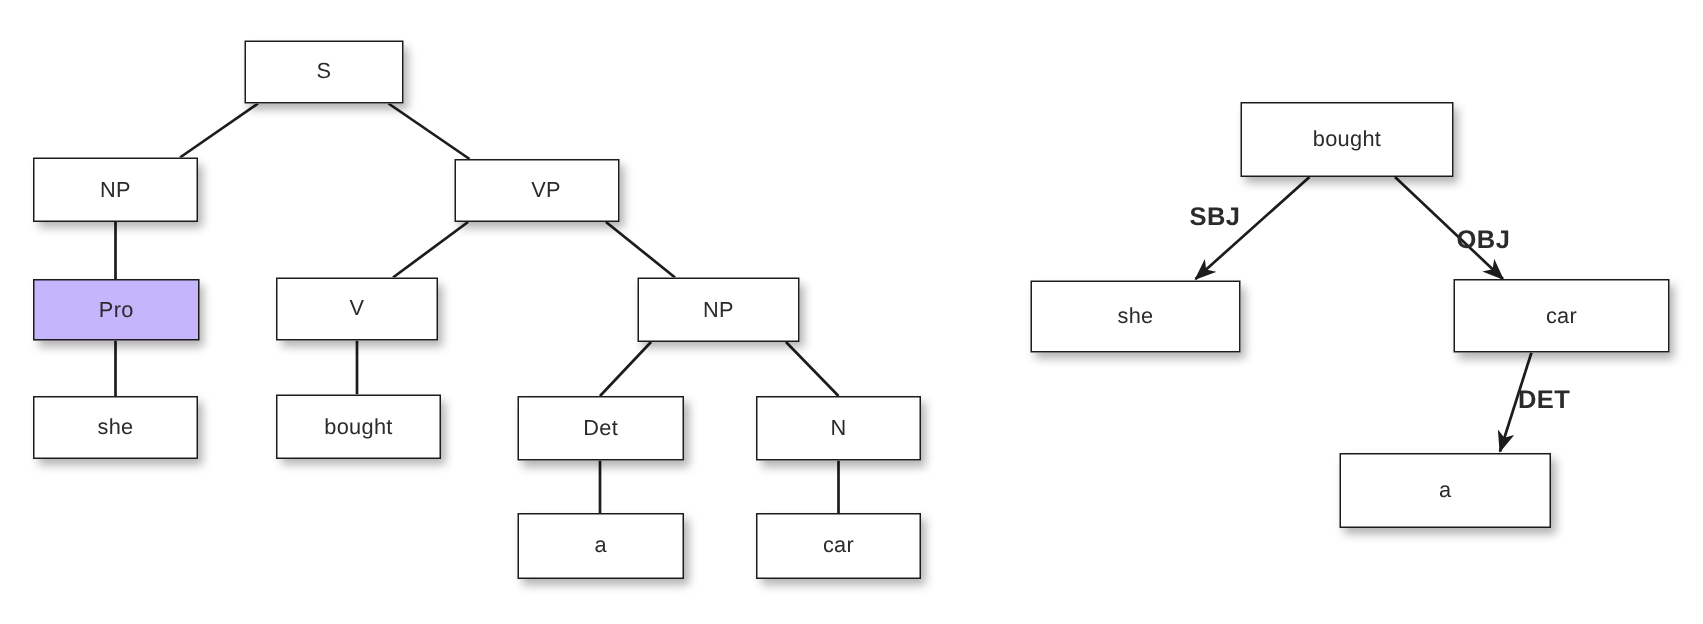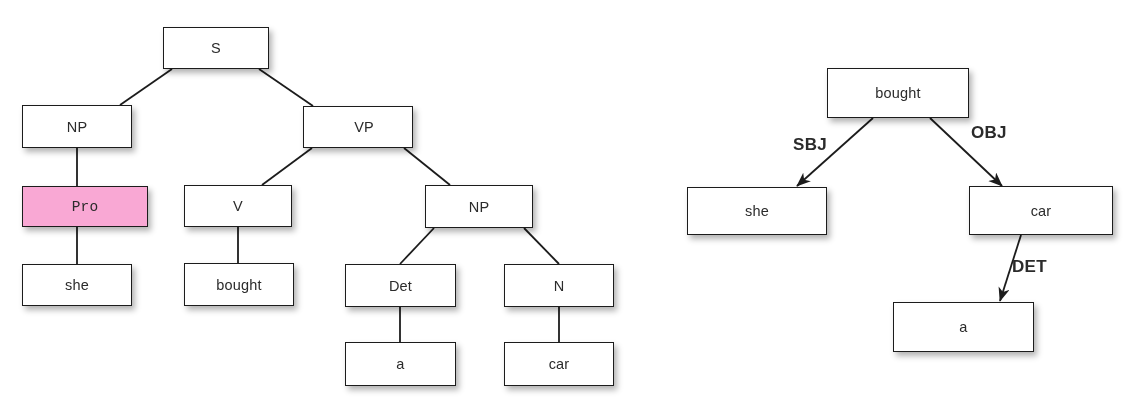--- a/index.html
+++ b/index.html
@@ -85,21 +85,21 @@
   <div id="constituency-nodes">
       <div class="node-box" style="left: 163px; top: 27px; width: 106px; height: 42px; border-color: rgb(28, 28, 28); background: rgb(255, 255, 255); color: rgb(43, 43, 43);">
         <span>S</span>
       </div>
       <div class="node-box" style="left: 22px; top: 105px; width: 110px; height: 43px; border-color: rgb(28, 28, 28); background: rgb(255, 255, 255); color: rgb(43, 43, 43);">
         <span>NP</span>
       </div>
       <div class="node-box" style="left: 303px; top: 106px; width: 110px; height: 42px; border-color: rgb(28, 28, 28); background: rgb(255, 255, 255); color: rgb(43, 43, 43); padding-left: 12px;">
         <span>VP</span>
       </div>
-      <div class="node-box" style="left: 22px; top: 186px; width: 126px; height: 41px; border-color: rgb(28, 28, 28); background: #f9a8d4; color: rgb(43, 43, 43); font-family: Liberation Mono, monospace;">
+      <div class="node-box" style="left: 22px; top: 186px; width: 111px; height: 41px; border-color: rgb(28, 28, 28); background: #c4b5fd; color: rgb(43, 43, 43);">
         <span>Pro</span>
       </div>
       <div class="node-box" style="left: 184px; top: 185px; width: 108px; height: 42px; border-color: rgb(28, 28, 28); background: rgb(255, 255, 255); color: rgb(43, 43, 43);">
         <span>V</span>
       </div>
       <div class="node-box" style="left: 425px; top: 185px; width: 108px; height: 43px; border-color: rgb(28, 28, 28); background: rgb(255, 255, 255); color: rgb(43, 43, 43);">
         <span>NP</span>
       </div>
       <div class="node-box" style="left: 22px; top: 264px; width: 110px; height: 42px; border-color: rgb(28, 28, 28); background: rgb(255, 255, 255); color: rgb(43, 43, 43);">
         <span>she</span>
@@ -129,17 +129,17 @@
       </div>
       <div class="node-box" style="left: 969px; top: 186px; width: 144px; height: 49px; border-color: rgb(28, 28, 28); background: rgb(255, 255, 255); color: rgb(43, 43, 43);">
         <span>car</span>
       </div>
       <div class="node-box" style="left: 893px; top: 302px; width: 141px; height: 50px; border-color: rgb(28, 28, 28); background: rgb(255, 255, 255); color: rgb(43, 43, 43);">
         <span>a</span>
       </div>
     </div>
   <div id="dependency-edge-labels">
       <div class="edge-label" style="left: 793px; top: 135px; color: rgb(43, 43, 43);">SBJ</div>
-      <div class="edge-label" style="left: 971px; top: 123px; color: rgb(43, 43, 43);">OBJ</div>
+      <div class="edge-label" style="left: 971px; top: 150px; color: rgb(43, 43, 43);">OBJ</div>
       <div class="edge-label" style="left: 1012px; top: 257px; color: rgb(43, 43, 43);">DET</div>
     </div>
 
 </div>
 
 </body></html>

